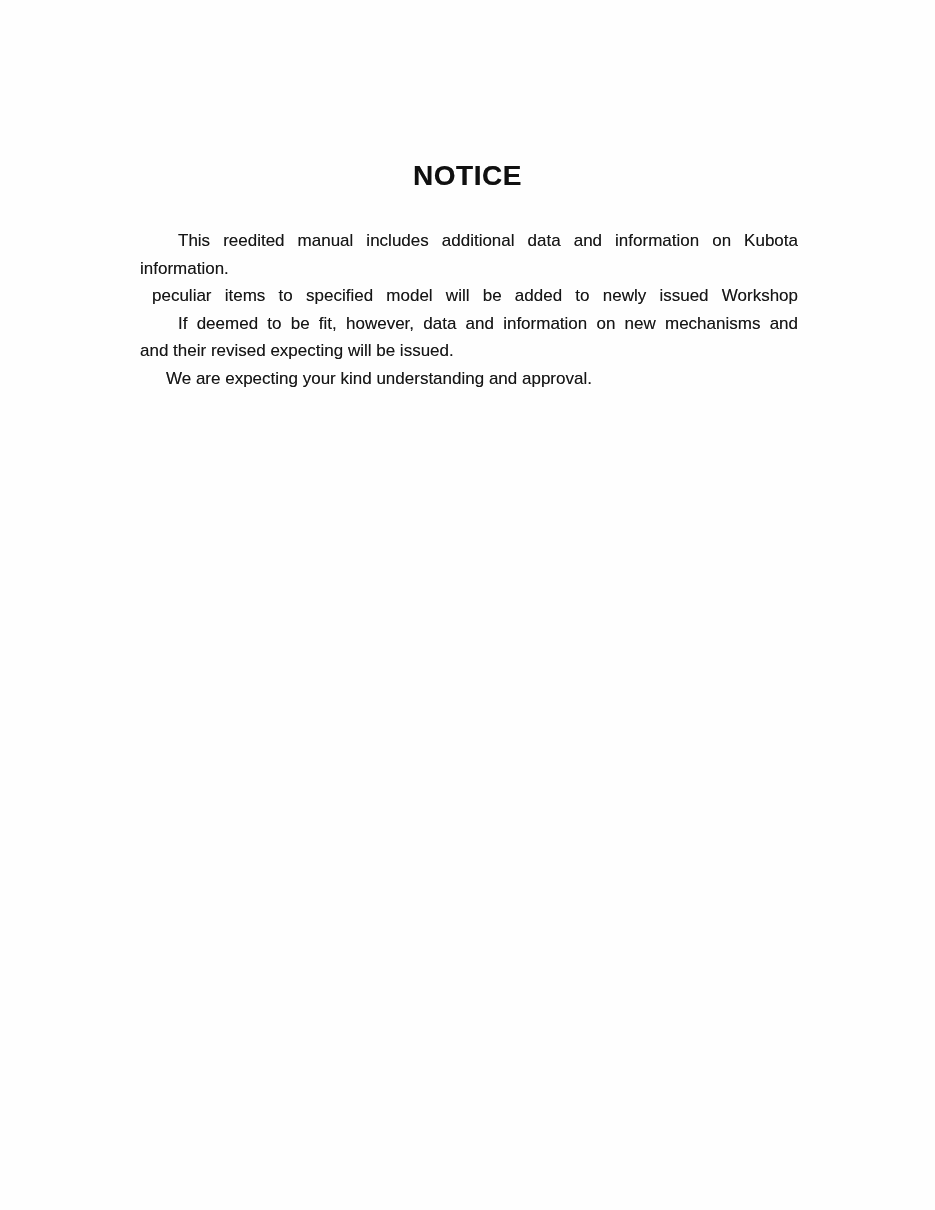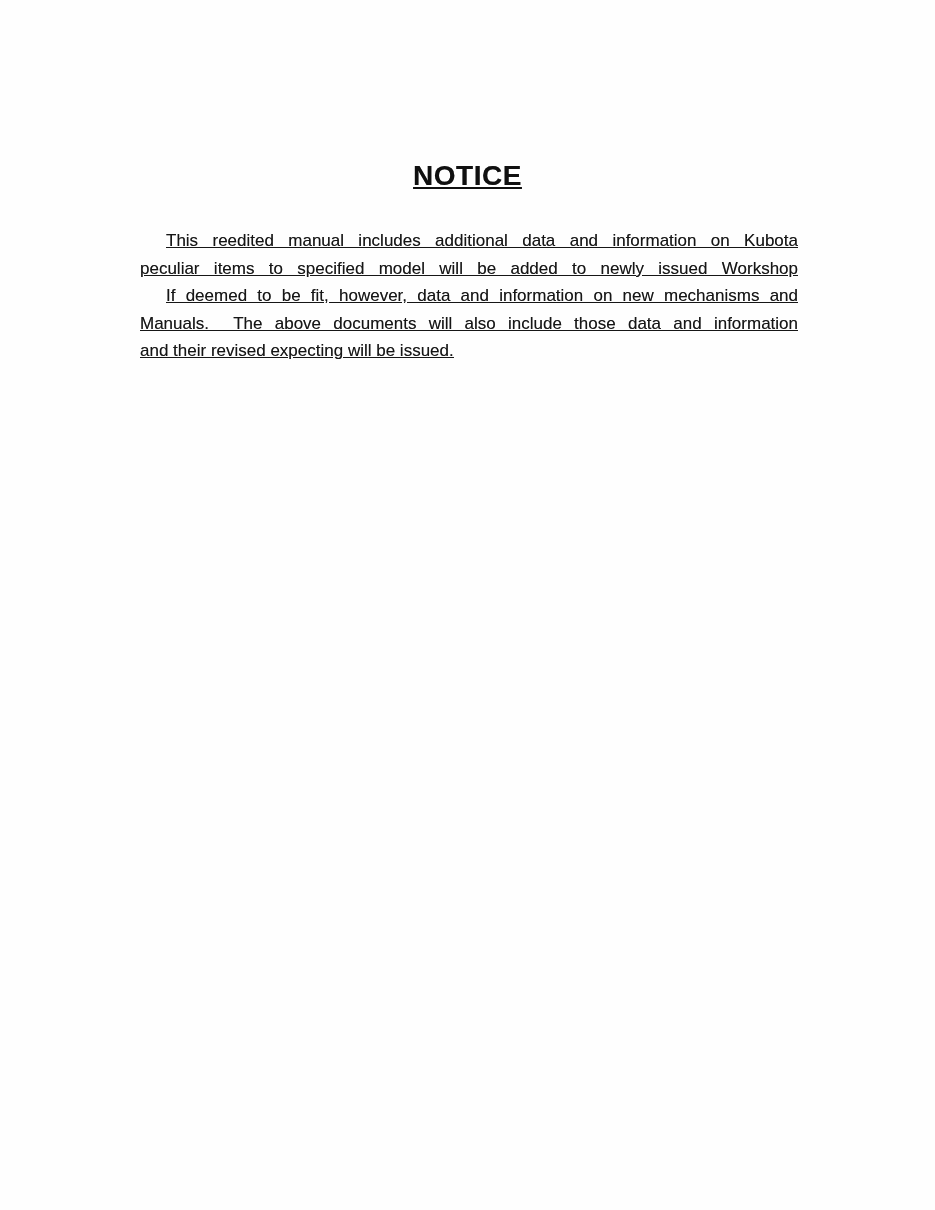--- a/index.html
+++ b/index.html
@@ -1,15 +1,15 @@
 <!DOCTYPE html>
 <html><head>
 <meta charset="utf-8">
 <style>
-  * { margin: 0; padding: 0; box-sizing: border-box; text-decoration: underline; }
+  * { margin: 0; padding: 0; box-sizing: border-box; }
   html, body { background: #ffffff; }
   .page {
     position: relative;
     width: 935px;
     height: 1210px;
     background: #fefefe;
     font-family: "Liberation Sans", sans-serif;
     color: #161616;
     overflow: hidden;
   }
@@ -31,20 +31,21 @@
     left: 140px;
     width: 658px;
     font-size: 17px;
     line-height: 27.6px;
     text-shadow: 0 0 0.4px rgba(0,0,0,0.45);
   }
   .line { display: block; }
   .line.justify {
     text-align: justify;
     text-align-last: justify;
+    margin-left: 12px;
   }
   .line.left { text-align: left; }
   .line.first { text-indent: 26px; }
   .important-block {
     position: absolute;
     top: 561px;
     left: 143px;
     width: 680px;
     font-size: 17px;
     font-weight: bold;
@@ -58,28 +59,31 @@
 <body>
 
 <div class="page">
 
   <h1 class="doc-title">NOTICE</h1>
 
   <div class="doc-body">
 
     <div>
       <span class="line justify first">This reedited manual includes additional data and information on Kubota</span>
+      <span class="line left">information.</span>
     </div>
 
     <div>
       <span class="line justify">peculiar items to specified model will be added to newly issued Workshop</span>
       <span class="line justify first">If deemed to be fit, however, data and information on new mechanisms and</span>
-      <span class="line justify">Manuals.&nbsp; The above documents will also include those data and information</span>
       <span class="line left">and their revised expecting will be issued.</span>
     </div>
 
+    <div>
+      <span class="line left first">We are expecting your kind understanding and approval.</span>
+    </div>
 
   </div>
 
   <div class="important-block">
   </div>
 
 </div>
 
 </body></html>

